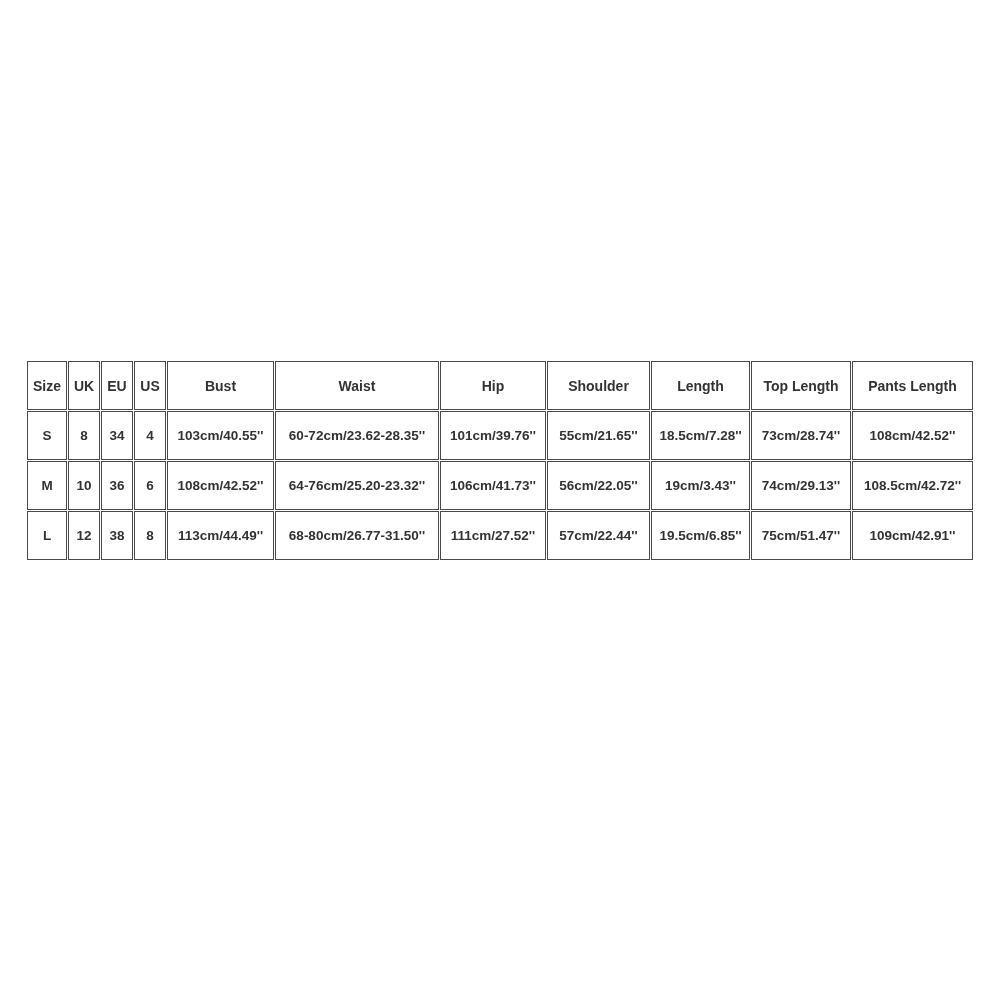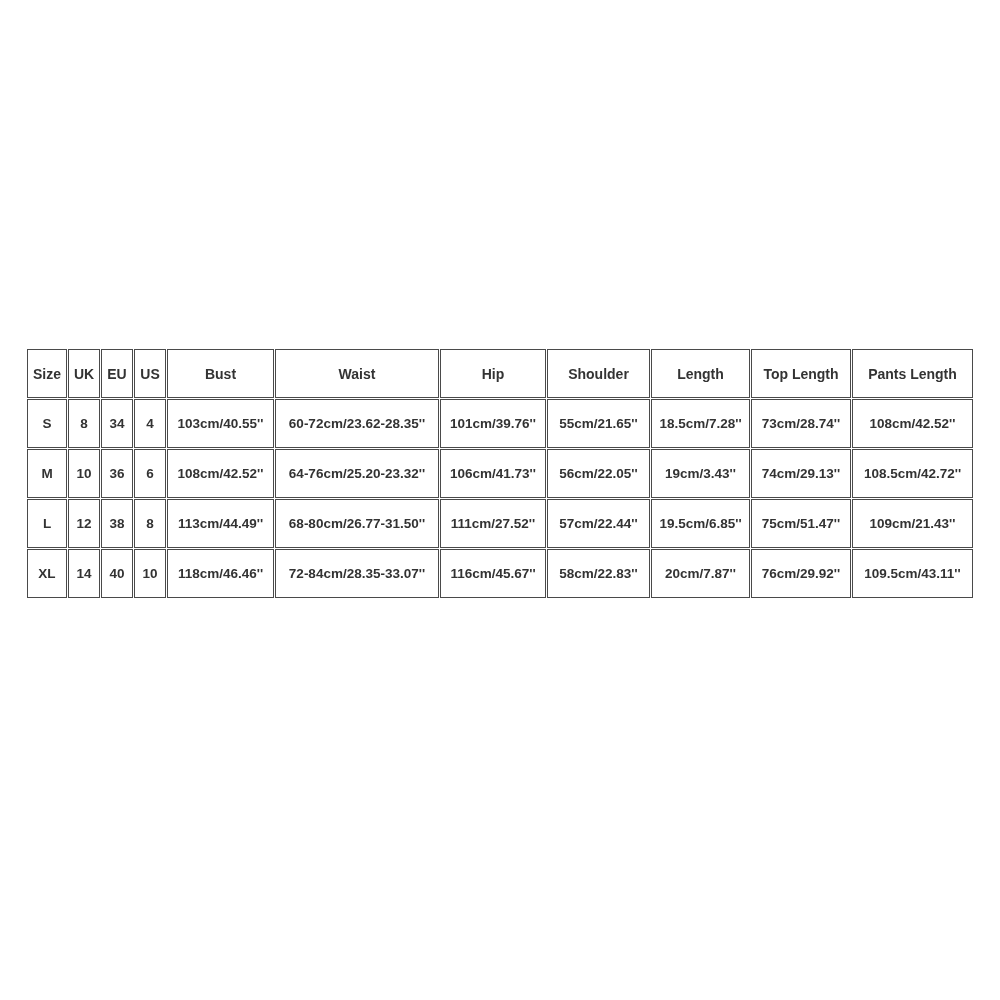--- a/index.html
+++ b/index.html
@@ -12,21 +12,21 @@
   }
   .page {
     width: 1000px;
     height: 1000px;
     position: relative;
     background: #ffffff;
   }
   .size-chart-wrap {
     position: absolute;
     left: 26px;
-    top: 348px;
+    top: 360px;
   }
   table.size-chart {
     border-collapse: separate;
     border-spacing: 1px;
     background: #ffffff;
     table-layout: fixed;
   }
   table.size-chart td, table.size-chart th {
     border: 1px solid #4a4a4a;
     background: #ffffff;
@@ -109,31 +109,18 @@
             <td>L</td>
             <td>12</td>
             <td>38</td>
             <td>8</td>
             <td>113cm/44.49''</td>
             <td>68-80cm/26.77-31.50''</td>
             <td>111cm/27.52''</td>
             <td>57cm/22.44''</td>
             <td>19.5cm/6.85''</td>
             <td>75cm/51.47''</td>
-            <td>109cm/21.43''</td>
-          </tr>
-          <tr>
-            <td>XL</td>
-            <td>14</td>
-            <td>40</td>
-            <td>10</td>
-            <td>118cm/46.46''</td>
-            <td>72-84cm/28.35-33.07''</td>
-            <td>116cm/45.67''</td>
-            <td>58cm/22.83''</td>
-            <td>20cm/7.87''</td>
-            <td>76cm/29.92''</td>
-            <td>109.5cm/43.11''</td>
+            <td>109cm/42.91''</td>
           </tr>
         </tbody>
     </table>
   </div>
 </div>
 
 </body></html>

